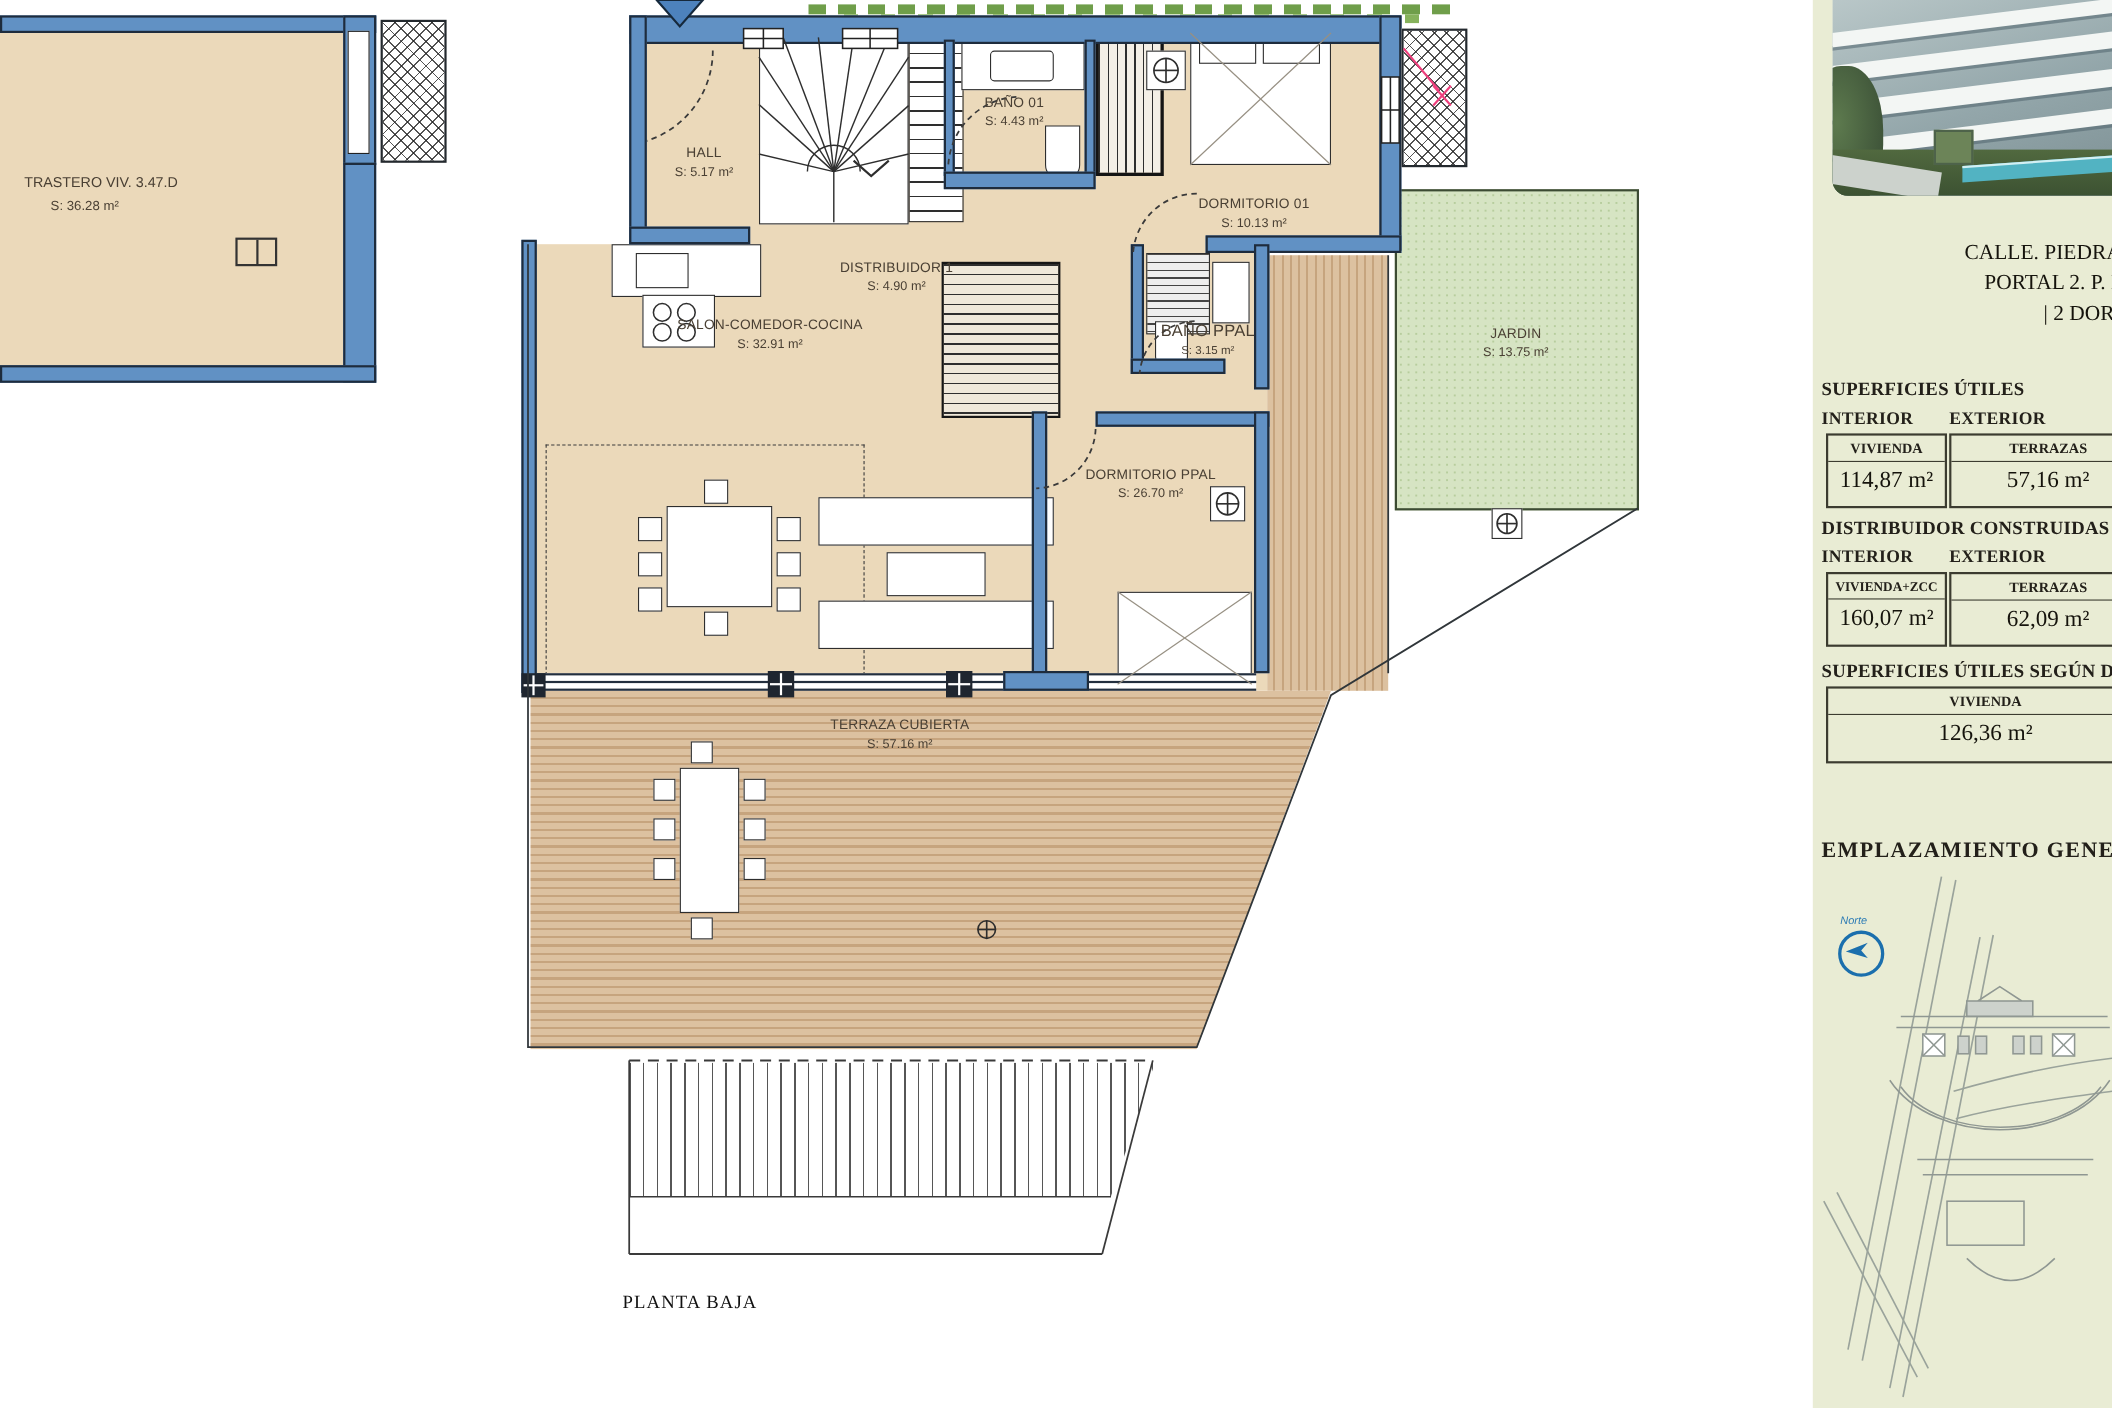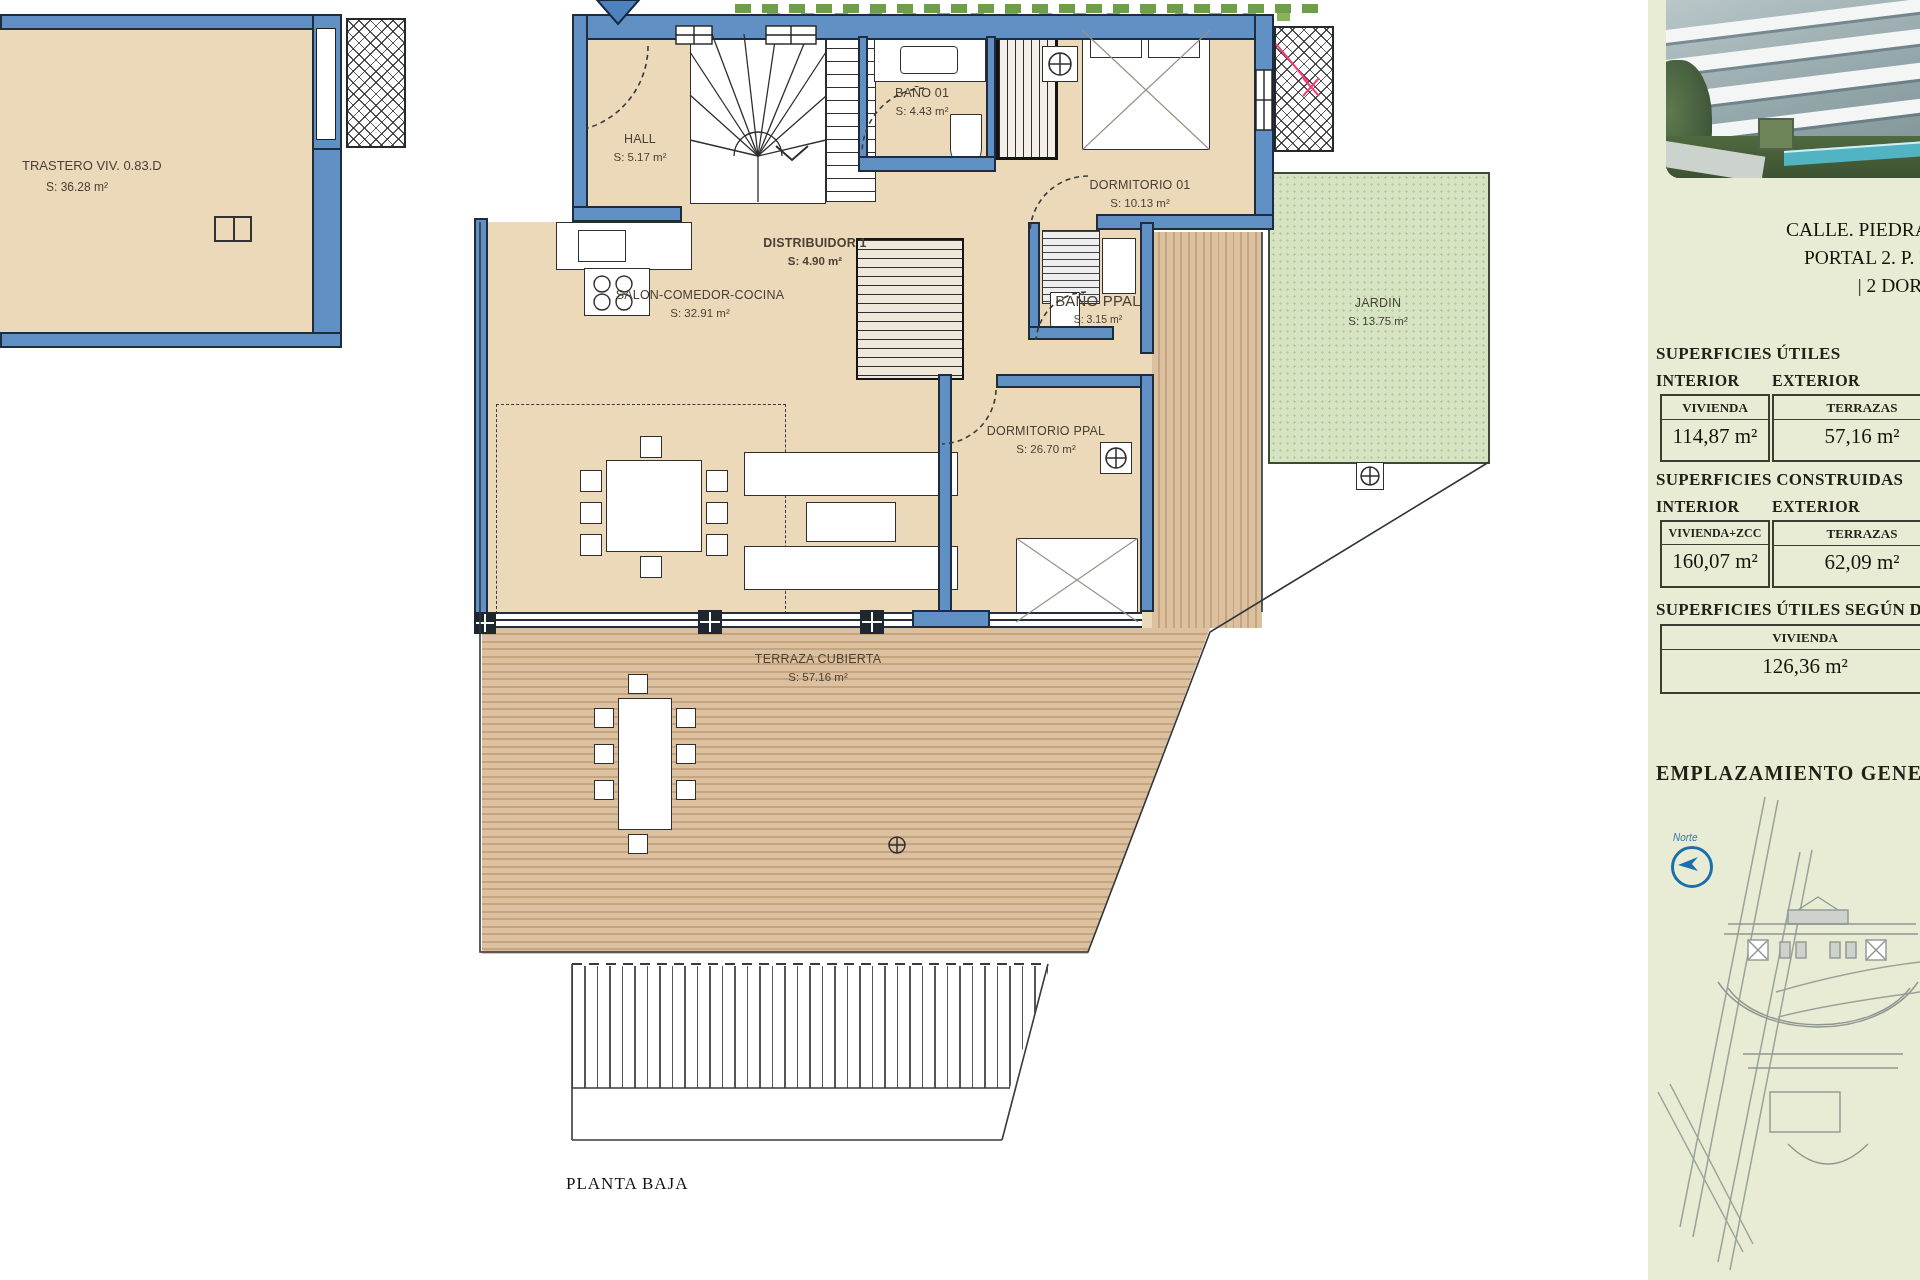--- a/index.html
+++ b/index.html
@@ -71,21 +71,21 @@
   <div class="floor" style="left:0;top:28px;width:312px;height:306px;"></div>
   <div class="wall" style="left:0;top:14px;width:342px;height:16px;"></div>
   <div class="wall" style="left:312px;top:14px;width:30px;height:136px;"></div>
   <div class="abs" style="left:316px;top:28px;width:20px;height:112px;background:#fff;border:1.5px solid #222;z-index:4;"></div>
   <div class="hatch" style="left:346px;top:18px;width:60px;height:130px;"></div>
   <div class="wall" style="left:312px;top:148px;width:30px;height:200px;"></div>
   <div class="wall" style="left:0;top:332px;width:342px;height:16px;"></div>
   <div class="abs" style="left:214px;top:216px;width:38px;height:26px;border:2px solid #333;z-index:2;">
     <div class="abs" style="left:50%;top:0;width:2px;height:100%;background:#333;"></div>
   </div>
-  <div class="tr-name">TRASTERO VIV. 0.83.D</div>
+  <div class="tr-name">TRASTERO VIV. 3.47.D</div>
   <div class="tr-area">S:    36.28 m²</div>
 
   <div class="floor" style="left:586px;top:28px;width:672px;height:200px;"></div>
   <div class="floor" style="left:486px;top:222px;width:666px;height:406px;"></div>
   <div class="wood-v" style="left:1152px;top:232px;width:110px;height:396px;"></div>
   <div class="abs" style="left:1268px;top:172px;width:222px;height:292px;z-index:1;
        background-color:#d6e4c3;background-image:radial-gradient(#b7cd9d 1.1px,transparent 1.3px);
        background-size:7px 7px;border:2px solid #3c4b33;"></div>
   <div class="wood-h" style="left:482px;top:628px;width:728px;height:326px;
        clip-path:polygon(0 0,100% 0,83.2% 100%,0 100%);"></div>
@@ -251,21 +251,21 @@
       <line x1="1303" y1="78" x2="1319" y2="96"></line>
         <line x1="1319" y1="78" x2="1303" y2="96"></line>
       <line x1="1276" y1="44" x2="1308" y2="82"></line>
     </g>
   </svg>
 
   <div class="room-label" style="left:640px;top:132px;">
     <div class="rl-name">HALL</div>
     <div class="rl-area">S:   5.17  m²</div>
   </div>
-  <div class="room-label" style="left:815px;top:236px;font-weight:bold;">
+  <div class="room-label" style="left:815px;top:236px;">
     <div class="rl-name">DISTRIBUIDOR 1</div>
     <div class="rl-area">S:   4.90  m²</div>
   </div>
   <div class="room-label" style="left:922px;top:86px;">
     <div class="rl-name">BAÑO 01</div>
     <div class="rl-area">S:  4.43  m²</div>
   </div>
   <div class="room-label" style="left:1140px;top:178px;">
     <div class="rl-name">DORMITORIO 01</div>
     <div class="rl-area">S: 10.13  m²</div>
@@ -319,21 +319,21 @@
   <div class="colhead" style="left:1772px;top:372px;z-index:8;">EXTERIOR</div>
   <div class="sbox" style="left:1660px;top:394px;width:106px;height:64px;z-index:8;">
     <div class="sbox-h">VIVIENDA</div>
     <div class="sbox-v">114,87 m²</div>
   </div>
   <div class="sbox" style="left:1772px;top:394px;width:176px;height:64px;z-index:8;">
     <div class="sbox-h">TERRAZAS</div>
     <div class="sbox-v">57,16 m²</div>
   </div>
 
-  <div class="sec-title" style="left:1656px;top:470px;z-index:8;">SUPERFICIES CONSTRUIDAS</div>
+  <div class="sec-title" style="left:1656px;top:470px;z-index:8;">DISTRIBUIDOR CONSTRUIDAS</div>
   <div class="colhead" style="left:1656px;top:498px;z-index:8;">INTERIOR</div>
   <div class="colhead" style="left:1772px;top:498px;z-index:8;">EXTERIOR</div>
   <div class="sbox" style="left:1660px;top:520px;width:106px;height:64px;z-index:8;">
     <div class="sbox-h" style="font-size:12px;">VIVIENDA+ZCC</div>
     <div class="sbox-v">160,07 m²</div>
   </div>
   <div class="sbox" style="left:1772px;top:520px;width:176px;height:64px;z-index:8;">
     <div class="sbox-h">TERRAZAS</div>
     <div class="sbox-v">62,09 m²</div>
   </div>

